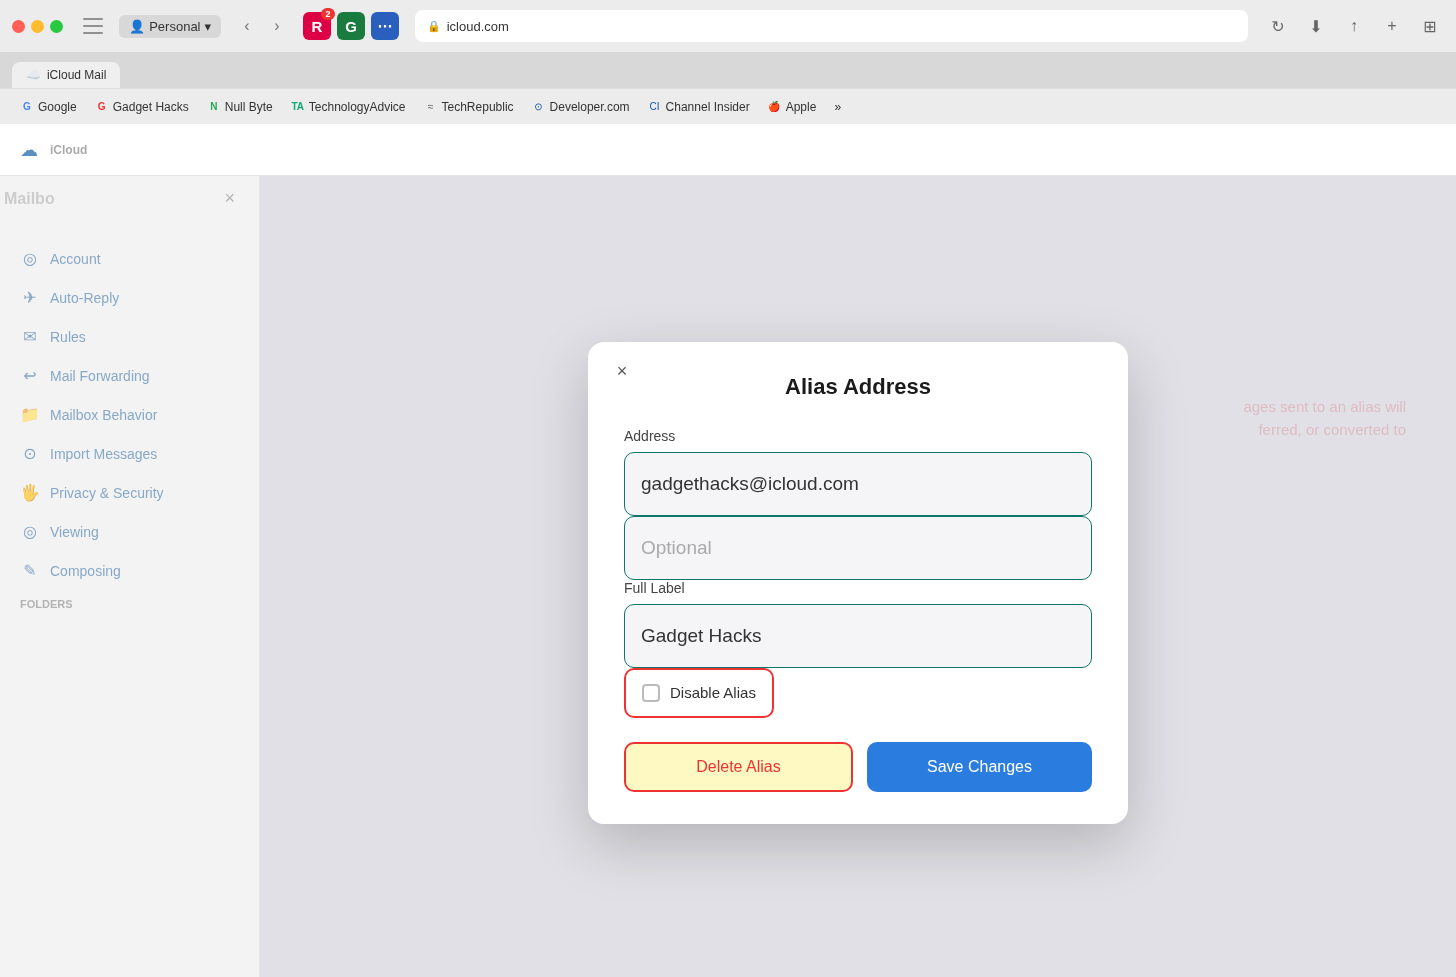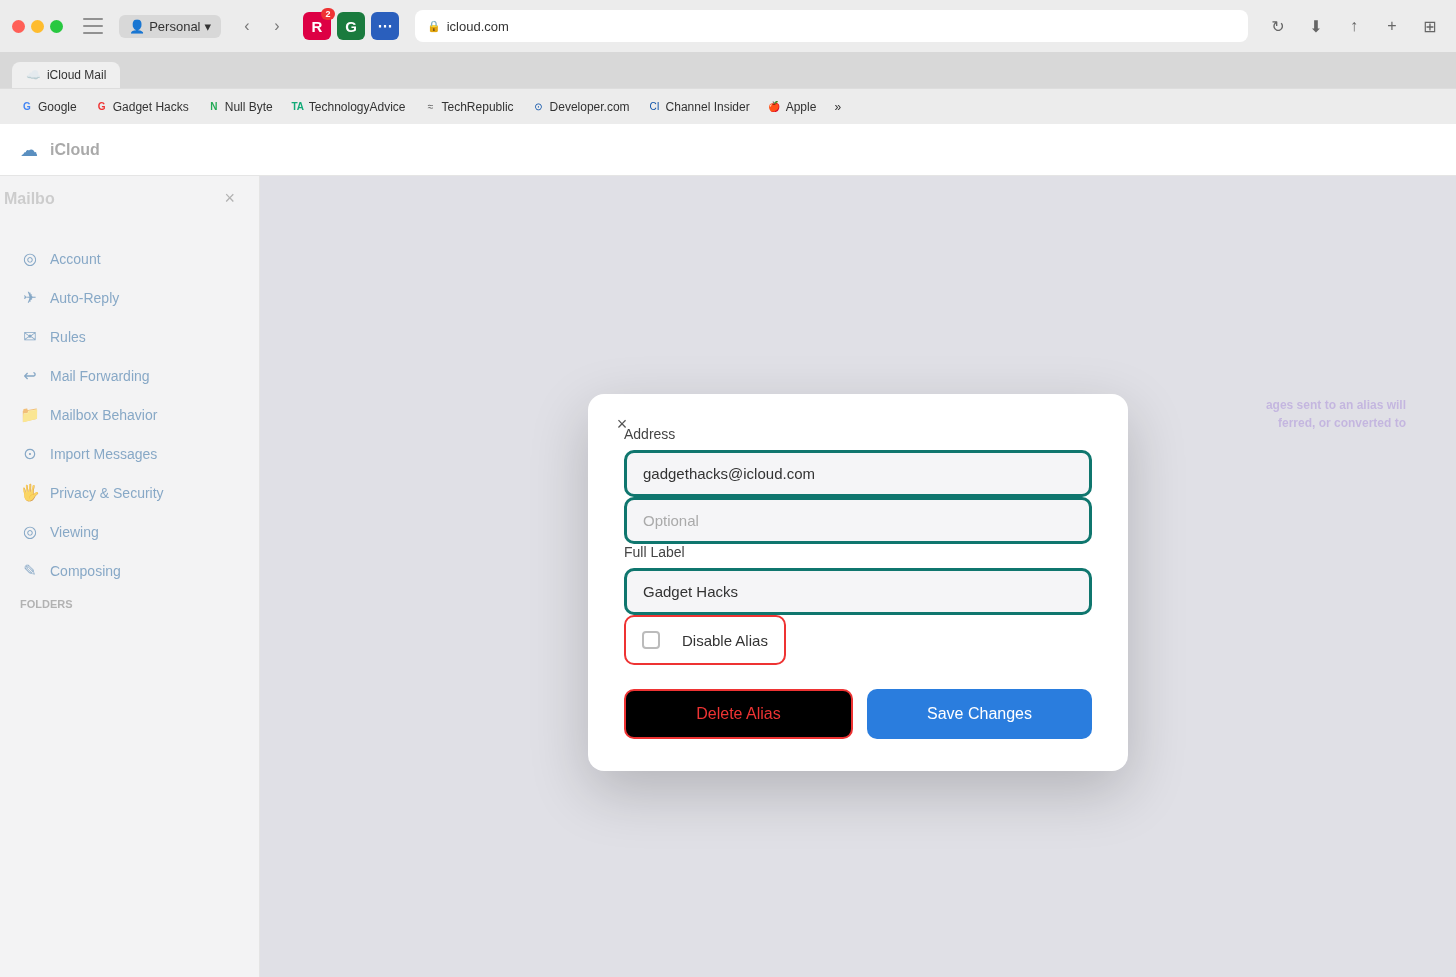--- a/index.html
+++ b/index.html
@@ -312,40 +312,40 @@
 
     .form-label {
       font-size: 14px;
       color: #444;
       margin-bottom: 8px;
       display: block;
     }
 
     .form-input {
       width: 100%;
-      padding: 12px 16px;
+      padding: 20px 16px;
       border-radius: 10px;
-      border: 3px solid #0f766e;
+      border: 1px solid #0f766e;
       background: #f5f5f7;
-      font-size: 15px;
+      font-size: 19px;
       color: #333;
       outline: none;
     }
     .form-input::placeholder {
       color: #aaa;
     }
 
     .form-input.filled {
       background: #f5f5f7;
     }
 
     .checkbox-row {
       display: flex;
       align-items: center;
-      gap: 22px;
+      gap: 10px;
       padding: 14px 16px;
       font-size: 15px;
       color: #333;
       border: 2.5px solid #e33;
       border-radius: 10px;
       margin-bottom: 24px;
       cursor: pointer;
       width: fit-content;
       text-align: right;
     }
@@ -362,21 +362,21 @@
     .action-buttons {
       display: flex;
       gap: 14px;
       margin-top: 8px;
     }
 
     .btn-delete {
       flex: 1;
       padding: 14px;
       border-radius: 10px;
-      background: #000000;
+      background: #fef9c3;
       border: 2.5px solid #e33;
       color: #e33;
       font-size: 16px;
       font-weight: 500;
       cursor: pointer;
       text-align: center;
     }
 
     .btn-save {
       flex: 1;
@@ -401,24 +401,23 @@
       gap: 12px;
       height: 52px;
     }
 
     
     .info-panel {
       padding: 20px;
       opacity: 0.4;
     }
     .info-text {
-      font-size: 12px;
-      color: #6d28d9;
+      font-size: 15px;
+      color: #ef4444;
       line-height: 1.5;
-      font-weight: bold;
     }
   </style>
 </head>
 <body>
 
 <div class="browser-chrome">
 
   <div class="title-bar">
     <div class="traffic-lights">
       <div class="traffic-light tl-red"></div>
@@ -511,21 +510,21 @@
       <span>Apple</span>
     </div>
     <div class="bookmark-item">
       <span>»</span>
     </div>
   </div>
 </div>
 
 <div class="icloud-header">
   <span style="color:#5a8fc0; font-size:18px;">☁</span>
-  <span style="color:#555; font-size:16px; font-weight:600; opacity:0.5;">iCloud</span>
+  <span style="color:#555; font-size:12px; font-weight:600; opacity:0.5;">iCloud</span>
 </div>
 
 <div class="app-container">
 
   <div class="sidebar">
     <div style="padding: 0 12px 0 4px; display:flex; justify-content:space-between; align-items:center;">
       <span style="font-size:16px; font-weight:600; color:#999; opacity:0.6;">Mailbo</span>
       <span class="sidebar-close">×</span>
     </div>
 
@@ -575,20 +574,21 @@
 
     <div class="info-panel" style="position:absolute; right:30px; top:200px; text-align:right;">
       <div class="info-text">ages sent to an alias will<br>ferred, or converted to</div>
     </div>
 
     <div class="modal-overlay">
       <div class="modal">
 
         <div class="modal-close">×</div>
 
+        <h2 class="modal-title">Alias Address</h2>
 
         <div class="form-group">
           <label class="form-label">Address</label>
           <input class="form-input filled" type="text" value="gadgethacks@icloud.com" readonly="" style="">
         </div>
 
         <div class="form-group">
           <input class="form-input" type="text" placeholder="Optional" style="">
         </div>
 

